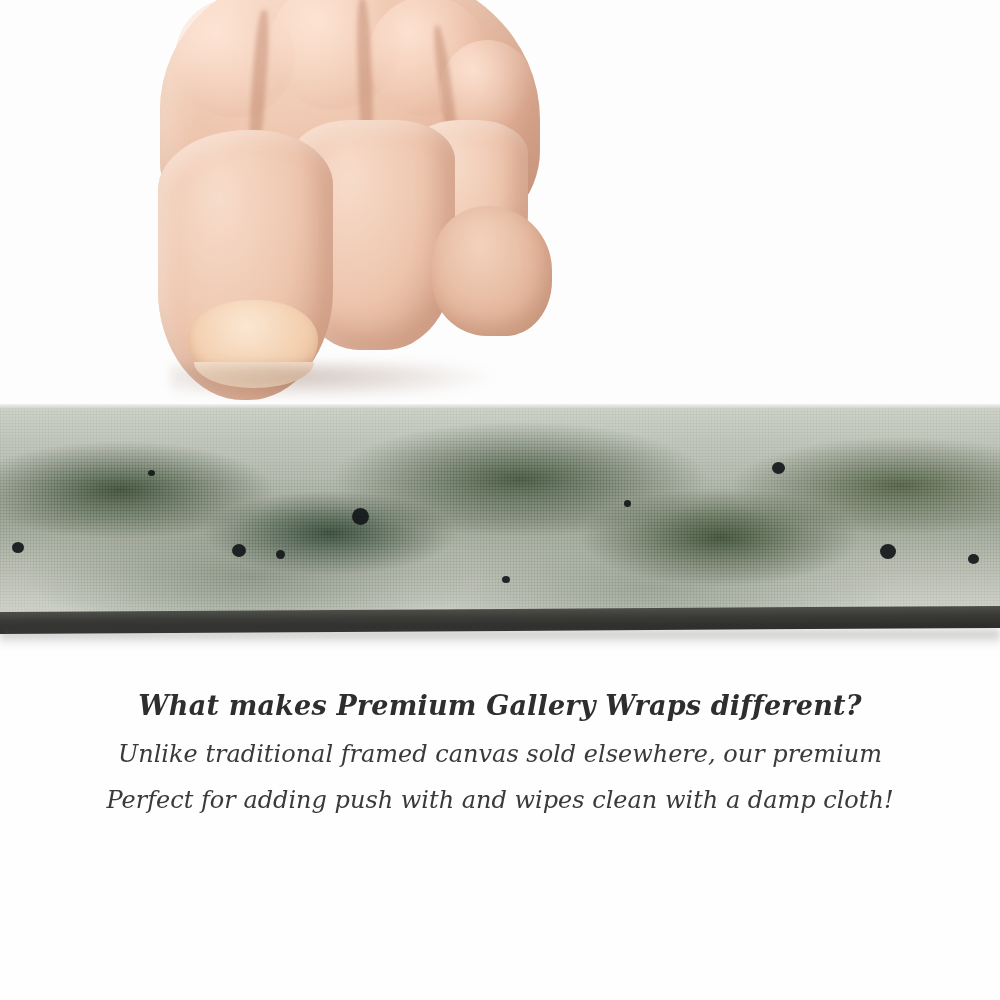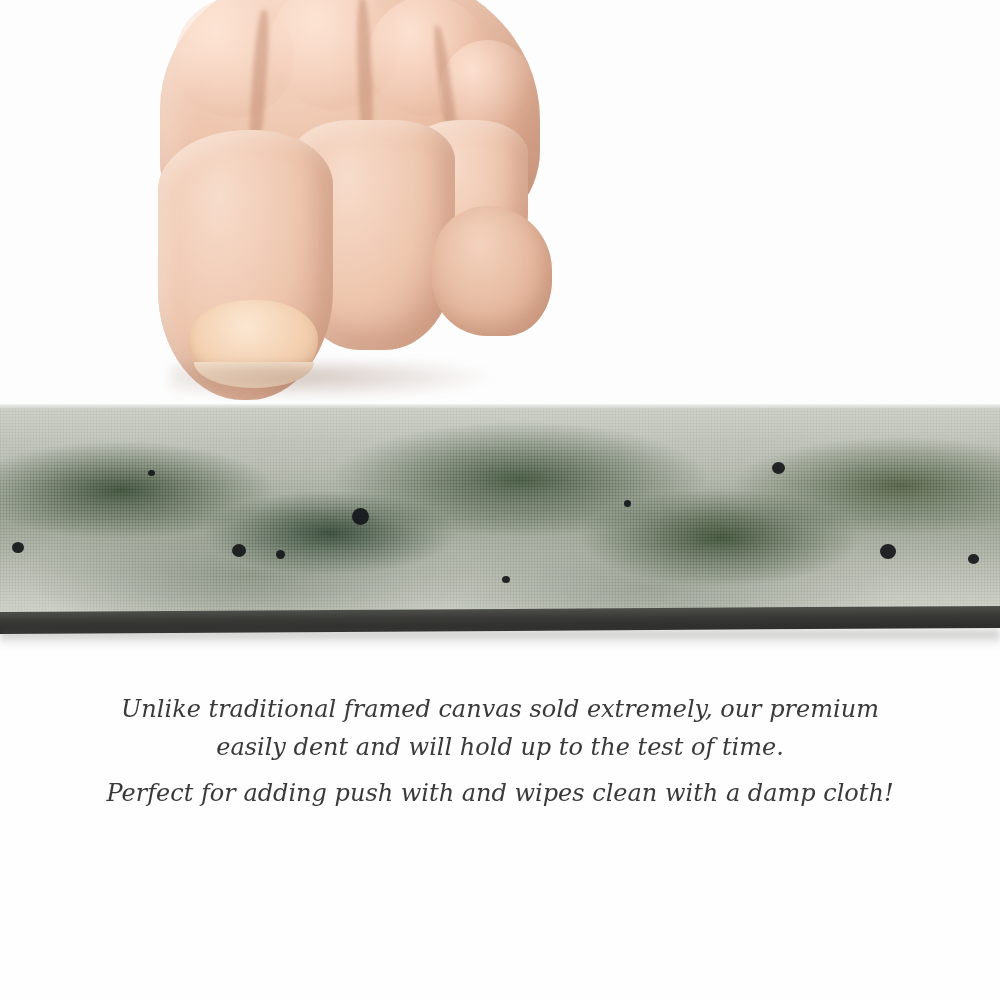--- a/index.html
+++ b/index.html
@@ -239,18 +239,18 @@
       <div class="speck" style="left:968px;top:150px;width:11px;height:10px;"></div>
       <div class="speck" style="left:624px;top:96px;width:7px;height:7px;"></div>
       <div class="speck" style="left:502px;top:172px;width:8px;height:7px;"></div>
       <div class="speck" style="left:148px;top:66px;width:7px;height:6px;"></div>
     </div>
     <div class="strip-bottom"></div>
     <div class="strip-bottom-shadow"></div>
   </div>
 
   <div class="caption">
-    <div class="caption-line">Unlike traditional framed canvas sold extremely, our premium</div>
-    <div class="caption-line">easily dent and will hold up to the test of time.</div>
+    <div class="caption-heading">What makes Premium Gallery Wraps different?</div>
+    <div class="caption-line">Unlike traditional framed canvas sold elsewhere, our premium</div>
     <div class="caption-line last">Perfect for adding push with and wipes clean with a damp cloth!</div>
   </div>
 
 </div>
 
 </body></html>

